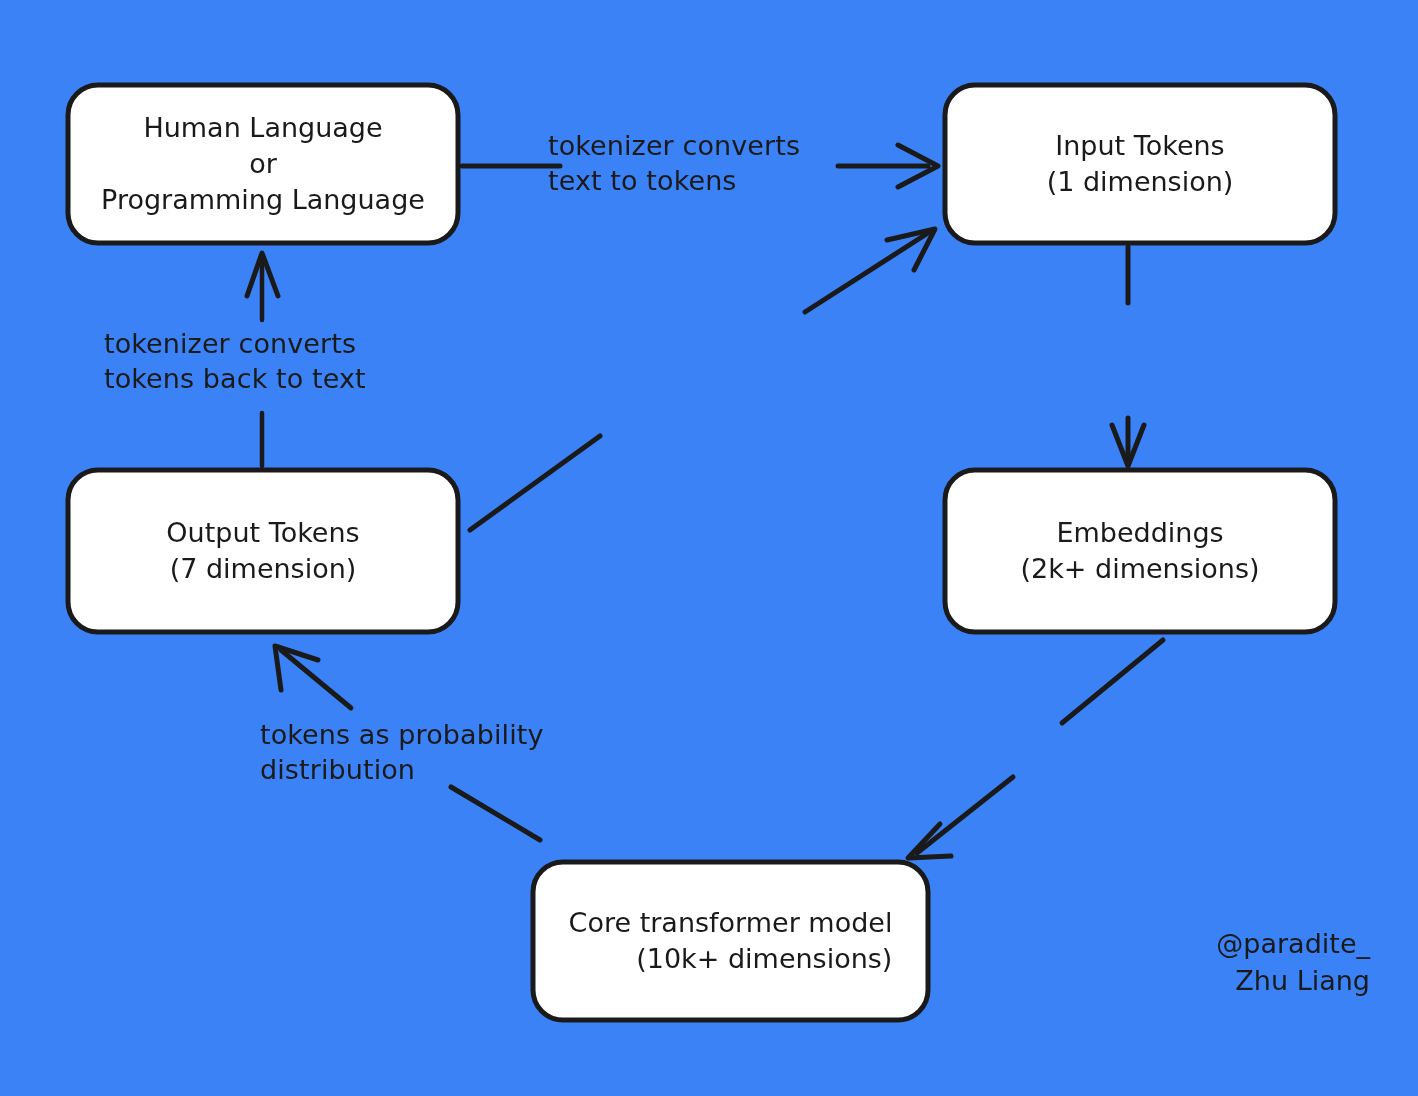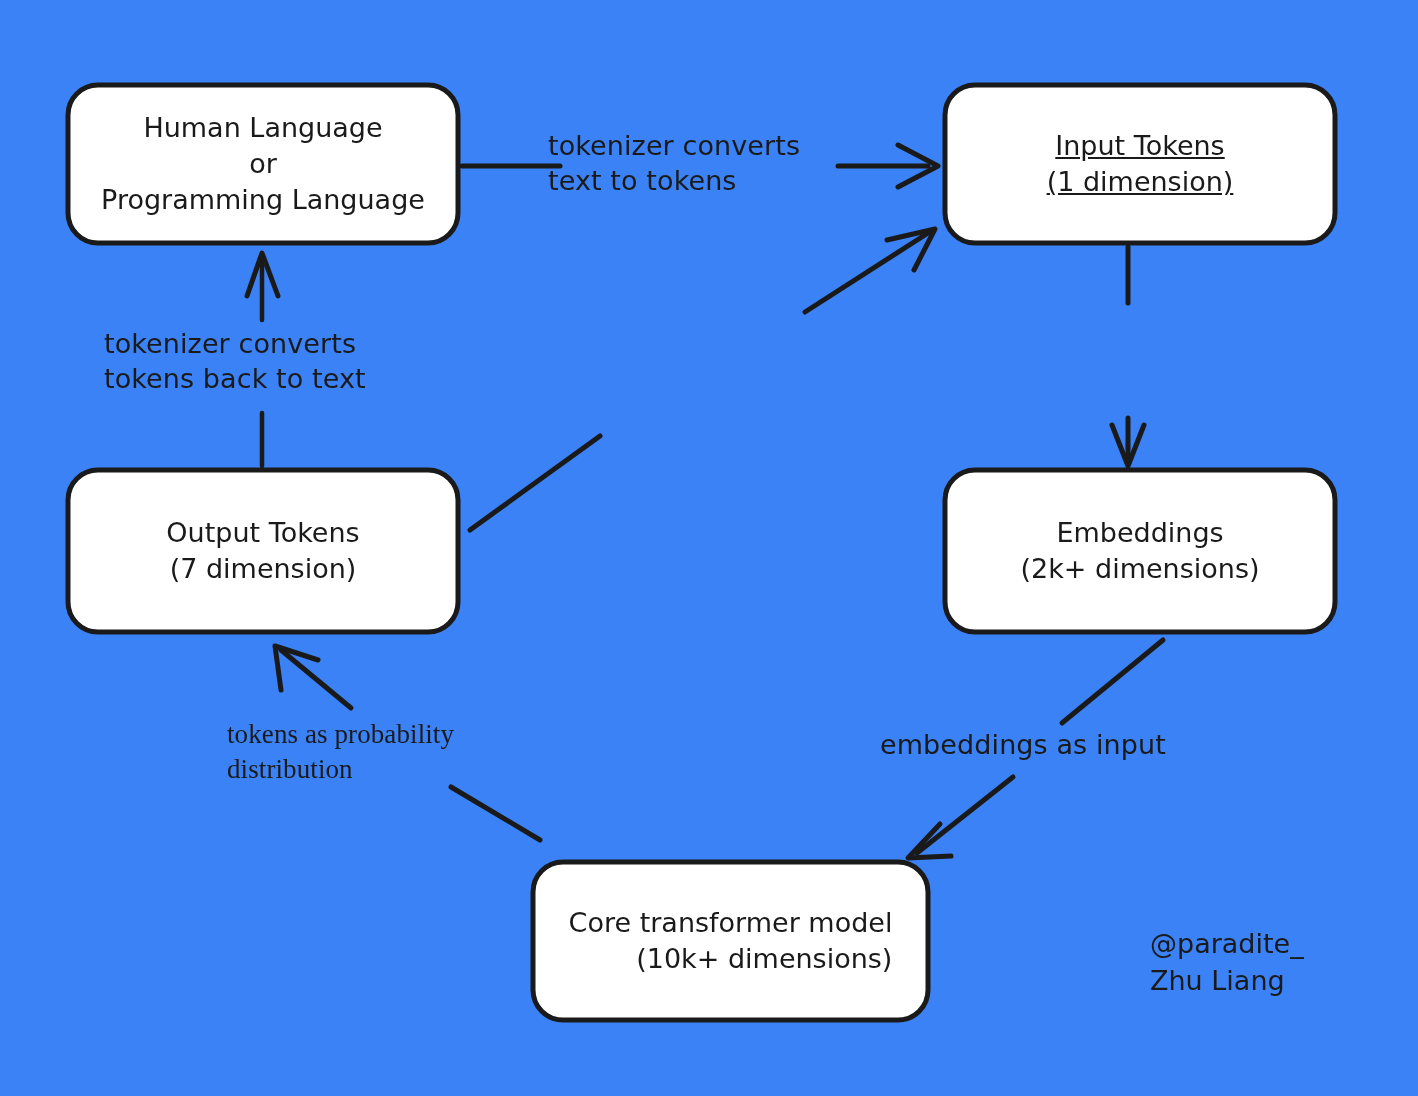--- a/index.html
+++ b/index.html
@@ -75,21 +75,21 @@
     line-height: 1.34;
     white-space: pre-line;
   }
   .signature {
     position: absolute;
     font-family: "DejaVu Sans", sans-serif;
     color: #1a1a1a;
     font-size: 27px;
     line-height: 1.38;
     white-space: pre-line;
-    text-align: left;
+    text-align: right;
   }
 </style>
 </head>
 <body>
 
 <div id="diagram-root">
 
   <svg id="diagram-canvas" viewBox="0 0 1418 1096">
 
     <rect class="node-shape" x="68" y="85" width="390" height="158" rx="30" ry="30"></rect>
@@ -121,39 +121,38 @@
     <line class="edge-line" x1="470" y1="530" x2="600" y2="436"></line>
     <line class="edge-line" x1="805" y1="312" x2="928" y2="233"></line>
     <path class="arrow-head" d="M 887 240 L 935 229 L 914 270"></path>
 
   </svg>
 
   <div class="node-label" style="left:68px; top:85px; width:390px; height:158px;">Human Language
 or
 Programming Language</div>
 
-  <div class="node-label" style="left:945px; top:85px; width:390px; height:158px;text-decoration:underline;">Input Tokens
+  <div class="node-label" style="left:945px; top:85px; width:390px; height:158px;">Input Tokens
 (1 dimension)</div>
 
   <div class="node-label" style="left:68px; top:470px; width:390px; height:162px;">Output Tokens
 (7 dimension)</div>
 
   <div class="node-label" style="left:945px; top:470px; width:390px; height:162px;">Embeddings
 (2k+ dimensions)</div>
 
   <div class="node-label" style="left:533px; top:862px; width:395px; height:158px;text-align:right;">Core transformer model
 (10k+ dimensions)</div>
 
   <div class="hand-text" style="left:548px; top:128px; width:300px;">tokenizer converts
 text to tokens</div>
 
 
-  <div class="hand-text" style="left:880px; top:727px; width:310px;">embeddings as input</div>
 
-  <div class="hand-text" style="left:227px; top:717px; width:320px;font-family:Liberation Serif, serif;">tokens as probability
+  <div class="hand-text" style="left:260px; top:717px; width:320px;">tokens as probability
 distribution</div>
 
   <div class="hand-text" style="left:104px; top:326px; width:320px;">tokenizer converts
 tokens back to text</div>
 
 
   <div class="signature" style="left:1150px; top:925px; width:220px;">@paradite_
 Zhu Liang</div>
 
 </div>

